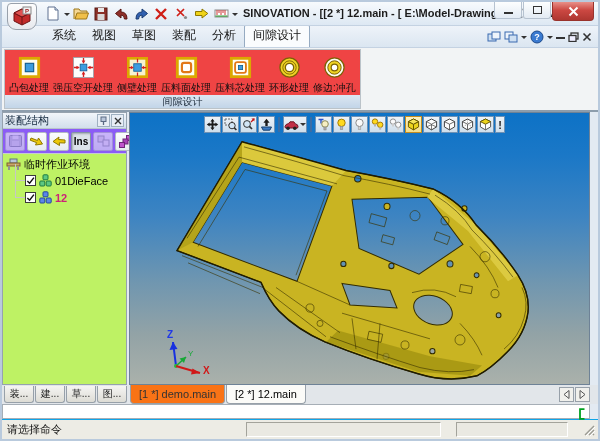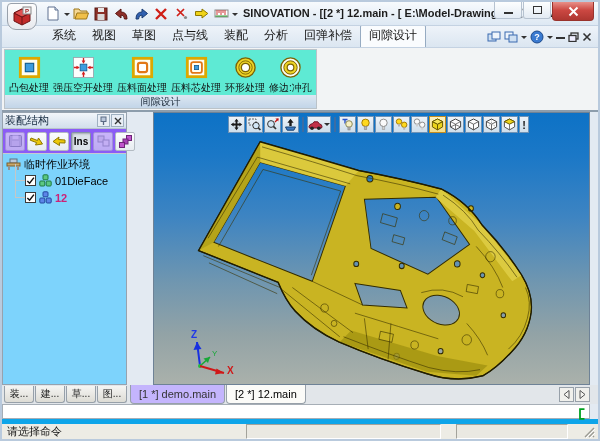--- a/index.html
+++ b/index.html
@@ -32,47 +32,47 @@
   .menubar { height:22px; background:linear-gradient(#eef3f9,#dbe6f1); display:flex; align-items:flex-end;
              padding-left:42px; border-bottom:1px solid #c4d2e2; flex:0 0 22px; }
   .mtab { font-size:12px; padding:2px 8px 3px; color:#141414; white-space:nowrap; }
   .mtab.active { background:#fafcfe; border:1px solid #96abc2; border-bottom:none; border-radius:3px 3px 0 0; }
   .menu-right { margin-left:auto; display:flex; align-items:center; gap:3px; padding:0 6px 3px 0; }
   .mr-btn { display:flex; align-items:center; justify-content:center; }
 
   
   .ribbon { height:64px; flex:0 0 64px; background:#f2f4f5; border-bottom:2px solid #8d9dac; padding:1px 0 0 2px; }
   .rgroup { width:fit-content; height:60px; border:1px solid #bb c3c9; border:1px solid #bbc3c9;
-            background:#5eead4; display:flex; flex-direction:column; }
+            background:#ef4444; display:flex; flex-direction:column; }
   .rbuttons { display:flex; flex:1; align-items:center; padding:0 2px; }
   .rbtn { display:flex; flex-direction:column; align-items:center; justify-content:flex-end;
           height:45px; padding:0 2px; }
   .rbtn svg { width:25px; height:25px; margin-bottom:1px; }
   .rlabel { font-size:10px; white-space:nowrap; color:#101010; }
   .rgroup-label { height:13px; background:linear-gradient(#dce7f2,#c2d5e8); font-size:10px;
                   line-height:13px; text-align:center; color:#223140; }
 
   
-  .main { flex:1 1 auto; display:flex; padding:0 8px 0 0; min-height:0;gap:24px; }
+  .main { flex:1 1 auto; display:flex; padding:0 8px 0 0; min-height:0; }
   .sidepanel { width:125px; flex:0 0 125px; border:1px solid #96a2ae; background:#fff;
                display:flex; flex-direction:column; }
   .sp-header { height:16px; flex:0 0 16px; background:linear-gradient(#f2f6fa,#d2dfec);
                display:flex; align-items:center; font-size:11px; padding:0 2px;
                border-bottom:1px solid #b9c3cd; }
   .sp-title { flex:1; color:#11263c; }
   .sp-hbtn { width:13px; height:13px; display:flex; align-items:center; justify-content:center;
              border:1px solid #9fb0c0; background:#e8eef5; margin-left:1px; }
   .sp-toolbar { height:25px; flex:0 0 25px; background:#8b5cf6; border-bottom:1px solid #c6cbd0;
                 display:flex; align-items:center; gap:2px; padding:0 2px; }
   .sp-tbtn { height:19px; min-width:20px; padding:0 1px; display:flex; align-items:center; justify-content:center;
              border:1px solid #b3bbc3; background:linear-gradient(#fcfdfe,#e7ecf1); border-radius:2px; }
   .sp-tbtn.pressed { background:#dce3ea; border-color:#8494a6; box-shadow:inset 1px 1px 2px rgba(0,0,0,.25);
                      font-size:10px; font-weight:bold; }
   .sp-tbtn.disabled { opacity:.55; }
-  .tree { flex:1; font-size:11px; padding:2px 0 12px 3px; overflow:hidden; background:#7dd3fc; }
+  .tree { flex:1; font-size:11px; padding:2px 0 12px 3px; overflow:hidden; background:#bef264; }
   .tree-root { display:flex; align-items:center; gap:3px; height:16px; color:#000; }
   .tree-children { margin-left:8px; }
   .tree-row { display:flex; align-items:center; gap:3px; height:17px; position:relative; padding-left:11px; }
   .tree-row::before { content:""; position:absolute; left:1px; top:-8px; width:9px; height:16px;
                       border-left:1px solid #c6c6c6; border-bottom:1px solid #c6c6c6; }
   .cb { width:11px; height:11px; border:1px solid #3a3a3a; background:#fff; flex:0 0 11px;
         display:flex; align-items:center; justify-content:center; }
   .lbl-magenta { color:#cc2277; font-weight:bold; }
 
   .viewport { flex:1; position:relative; margin-left:2px; border:1px solid #6e8296; overflow:hidden;
@@ -88,33 +88,33 @@
   .axis-svg { position:absolute; left:20px; bottom:8px; }
 
   
   .tabsrow { height:19px; flex:0 0 19px; display:flex; align-items:stretch; background:#e2e6ea; padding-right:8px; }
   .ptabs { width:127px; flex:0 0 127px; display:flex; gap:1px; padding:1px 2px; }
   .ptab { flex:1; font-size:10px; display:flex; align-items:center; justify-content:center;
           border:1px solid #97a0a9; border-top:none; background:linear-gradient(#f5f5f3,#dddcd5);
           border-radius:0 0 3px 3px; color:#222; white-space:nowrap; overflow:hidden; }
   .dtabs { display:flex; gap:1px; padding:0 1px; }
   .dtab { font-size:11px; display:flex; align-items:center; padding:0 8px; border:1px solid #97a0a9;
-          border-top:none; background:#c4b5fd; border-radius:0 0 4px 4px; color:#333; white-space:nowrap; }
+          border-top:none; background:#f97316; border-radius:0 0 4px 4px; color:#333; white-space:nowrap; }
   .dtab.active { background:#fbfbf8; font-weight:normal; color:#000; }
   .tab-scroll { margin-left:auto; display:flex; gap:1px; align-items:center; }
   .ts-btn { width:15px; height:15px; border:1px solid #97a0a9; background:#f0f0ec;
             display:flex; align-items:center; justify-content:center; }
 
   
   .cmdstrip { height:15px; flex:0 0 15px; background:#fff; border:1px solid #a6aeb6;
               margin:0 8px 0 0; position:relative; }
   .cursor-bracket { position:absolute; right:3px; top:1px; }
 
   
-  .statusbar { height:20px; flex:0 0 20px; background:#edece5; border-top:5px solid #0ea5e9;
+  .statusbar { height:20px; flex:0 0 20px; background:#edece5; border-top:1px solid #0ea5e9;
                display:flex; align-items:center; padding-left:5px; gap:15px; }
   .sb-msg { flex:1; font-size:11px; color:#111; }
   .sb-panel { height:15px; border:1px solid; border-color:#a3a39b #ffffff #ffffff #a3a39b; background:#eae9e2; }
   .sb-p1 { width:195px; } .sb-p2 { width:112px; }
   .sb-grip { width:13px; height:14px; margin:0 2px 0 0; }
 </style>
 </head>
 <body>
 
 <div class="window">
@@ -201,24 +201,22 @@
           <path d="M1.5,1.5 L9.5,9.5 M9.5,1.5 L1.5,9.5" stroke="#fff" stroke-width="2"></path>
         </svg>
       </span>
     </div>
   </div>
 
   <div class="menubar">
     <span class="mtab">系统</span>
     <span class="mtab">视图</span>
     <span class="mtab">草图</span>
-    <span class="mtab">点与线</span>
     <span class="mtab">装配</span>
     <span class="mtab">分析</span>
-    <span class="mtab">回弹补偿</span>
     <span class="mtab active">间隙设计</span>
 
     <span class="menu-right">
       <span class="mr-btn">
         <svg width="14" height="12" viewBox="0 0 14 12">
           <rect x="1" y="3" width="8" height="7" fill="#cfe0f2" stroke="#3a6ab0"></rect>
           <rect x="5" y="1" width="8" height="7" fill="#eef4fb" stroke="#3a6ab0"></rect>
         </svg>
       </span>
       <span class="mr-btn">
@@ -263,20 +261,29 @@
           <span class="rlabel">凸包处理</span>
         </div>
         <div class="rbtn">
           <svg viewBox="0 0 30 30">
             <rect x="3" y="3" width="24" height="24" fill="#fdfdfd" stroke="#9aa2aa"></rect>
             <rect x="11" y="11" width="8" height="8" fill="#3d9ce0" stroke="#155e92"></rect>
             <path d="M15,3.5 V9 M15,26.5 V21 M3.5,15 H9 M26.5,15 H21" stroke="#d42020" stroke-width="1.6"></path>
             <path d="M15,10.5 L12.8,6.5 H17.2 Z M15,19.5 L12.8,23.5 H17.2 Z M10.5,15 L6.5,12.8 V17.2 Z M19.5,15 L23.5,12.8 V17.2 Z" fill="#d42020"></path>
           </svg>
           <span class="rlabel">强压空开处理</span>
+        </div>
+        <div class="rbtn">
+          <svg viewBox="0 0 30 30">
+            <rect x="4" y="4" width="22" height="22" fill="#f7f1cf" stroke="#dca800" stroke-width="3.2"></rect>
+            <rect x="10.5" y="10.5" width="9" height="9" fill="#3d9ce0" stroke="#155e92"></rect>
+            <path d="M4.5,15 H9.5 M25.5,15 H20.5 M15,4.5 V9 M15,25.5 V21" stroke="#d42020" stroke-width="1.5"></path>
+            <path d="M10.5,15 L7,13 V17 Z M19.5,15 L23,13 V17 Z" fill="#d42020"></path>
+          </svg>
+          <span class="rlabel">侧壁处理</span>
         </div>
         <div class="rbtn">
           <svg viewBox="0 0 30 30">
             <rect x="4" y="4" width="22" height="22" fill="#fffef2" stroke="#dca800" stroke-width="3.4"></rect>
             <rect x="9.5" y="9.5" width="11" height="11" rx="2.5" fill="#fff" stroke="#e27818" stroke-width="2.6"></rect>
           </svg>
           <span class="rlabel">压料面处理</span>
         </div>
         <div class="rbtn">
           <svg viewBox="0 0 30 30">

